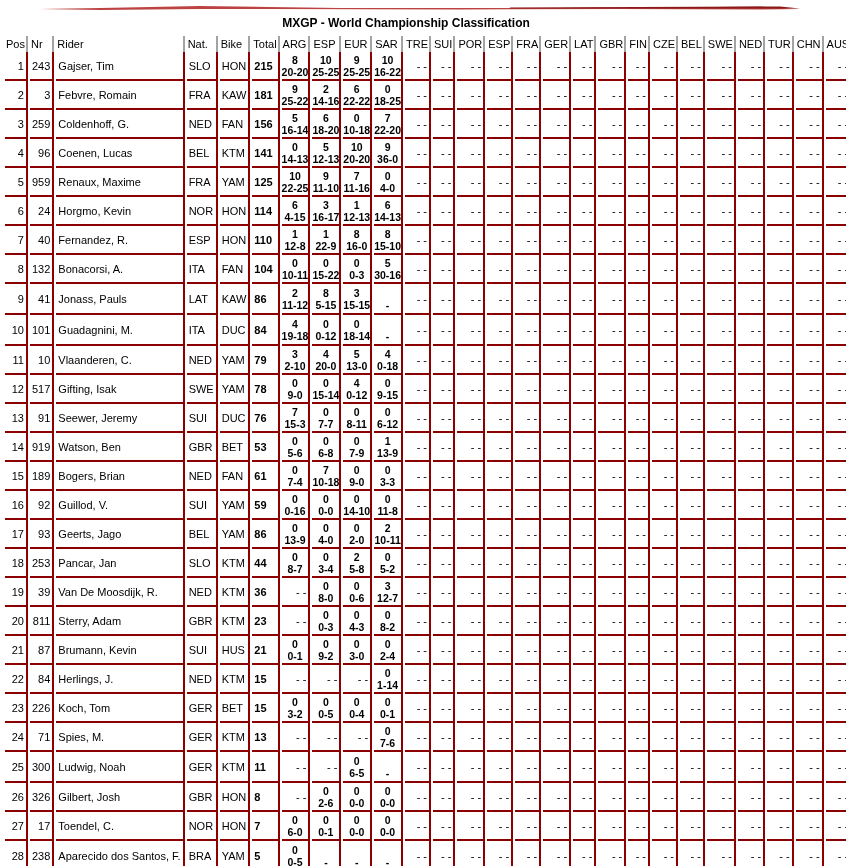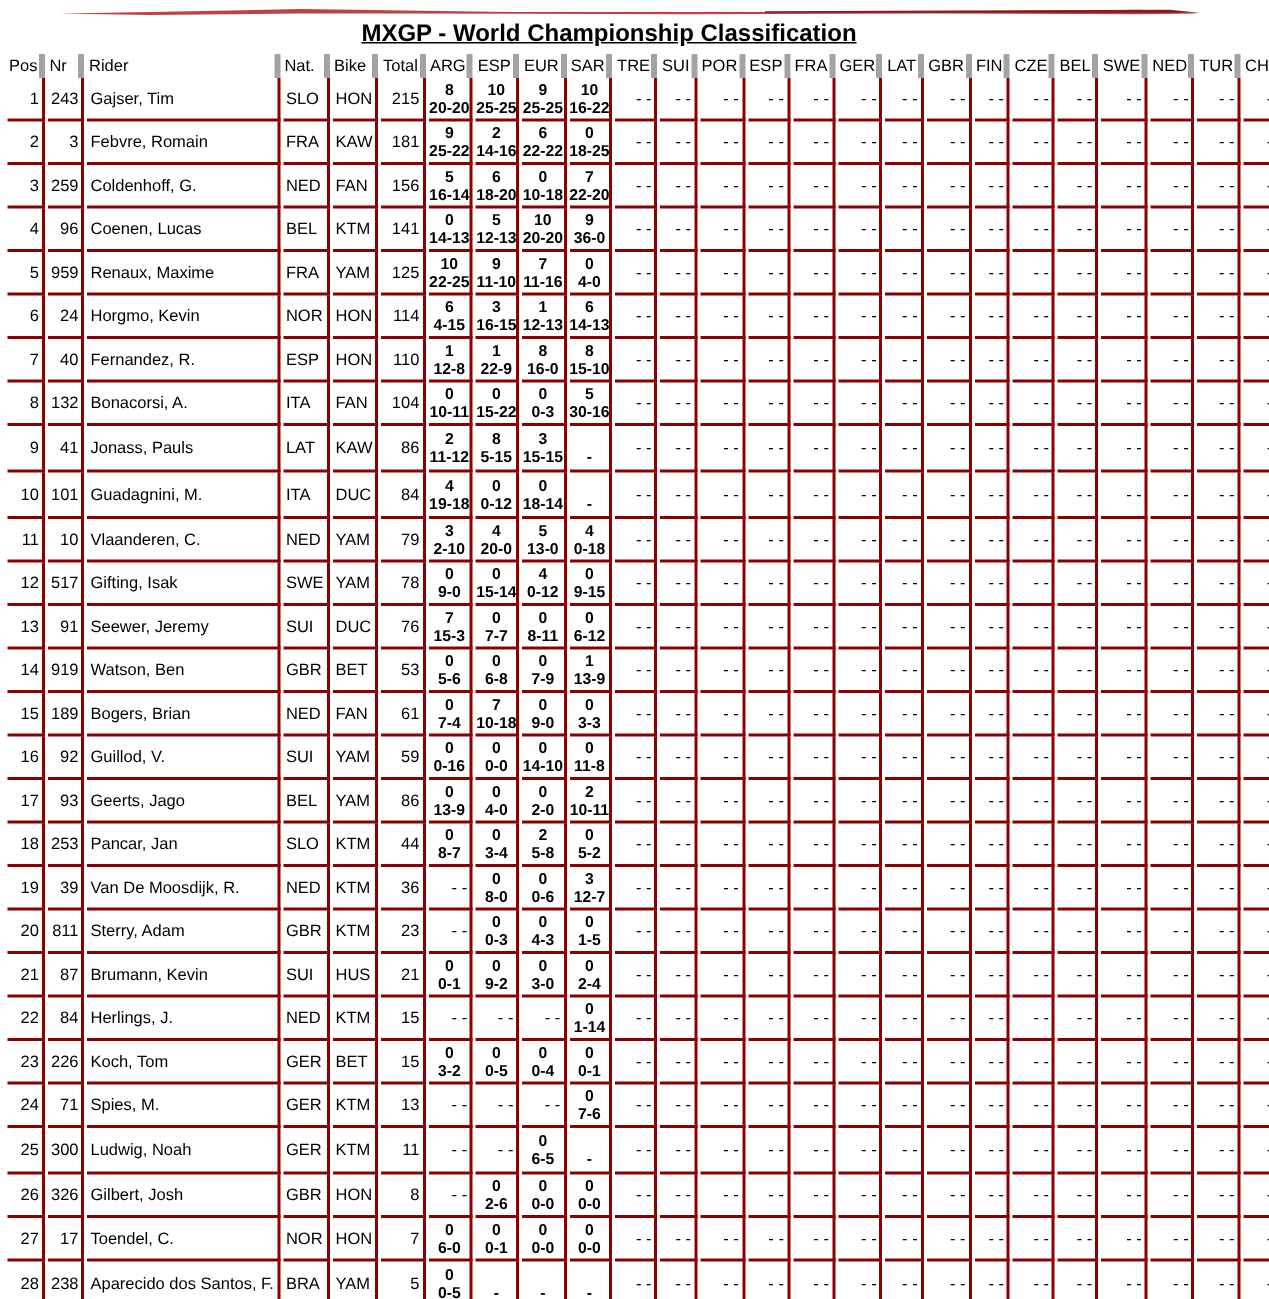--- a/index.html
+++ b/index.html
@@ -1,28 +1,28 @@
 <!DOCTYPE html>
 <html><head>
 <meta charset="utf-8">
 <style>
   html, body { margin: 0; padding: 0; background: #ffffff; }
   body { width: 846px; height: 866px; overflow: hidden; position: relative;
          font-family: "Liberation Sans", sans-serif; color: #000; }
   .deco { position: absolute; top: 5px; left: 40px; width: 760px; height: 6px; }
   .title { position: absolute; top: 13px; left: 0; width: 812px; text-align: center;
-           font-weight: bold; font-size: 16px; line-height: 20px; text-decoration: underline; }
+           font-weight: bold; font-size: 12px; line-height: 20px; }
   table { position: absolute; top: 36px; left: 3px; border-collapse: separate; border-spacing: 2px 0;
           font-size: 11px; table-layout: fixed; }
   th { font-weight: normal; text-align: left; height: 16px; padding: 0 1px; line-height: 16px;
-       border-right: 4px solid #a3a3a3; white-space: nowrap; vertical-align: bottom; }
+       border-right: 2px solid #a3a3a3; white-space: nowrap; vertical-align: bottom; }
   td { height: 27px; border-right: 2px solid #8b0000; border-bottom: 2px solid #8b0000;
        padding: 0 2px; white-space: nowrap; vertical-align: middle; line-height: 12px; }
   td.num { text-align: right; }
-  td.total { text-align: right; font-weight: normal; }
+  td.total { font-weight: bold; }
   td.race { text-align: center; font-weight: bold; font-size: 10.5px; padding: 0; }
   td.race .pts { display: block; }
   td.race .res { display: block; }
   td.empty { text-align: right; color: #000; padding-right: 2px; }
   td.single { text-align: center; vertical-align: bottom; padding-bottom: 2px; }
 </style>
 </head>
 <body>
 
 <svg class="deco" viewBox="0 0 760 6" preserveAspectRatio="none">
@@ -298,21 +298,21 @@
         <td>Horgmo, Kevin</td>
         <td>NOR</td>
         <td>HON</td>
         <td class="total">114</td>
         <td class="race">
           <span class="pts">6</span>
           <span class="res">4-15</span>
         </td>
         <td class="race">
           <span class="pts">3</span>
-          <span class="res">16-15</span>
+          <span class="res">16-17</span>
         </td>
         <td class="race">
           <span class="pts">1</span>
           <span class="res">12-13</span>
         </td>
         <td class="race">
           <span class="pts">6</span>
           <span class="res">14-13</span>
         </td>
         <td class="empty">- -</td>
@@ -854,21 +854,21 @@
         <td class="race">
           <span class="pts">0</span>
           <span class="res">0-3</span>
         </td>
         <td class="race">
           <span class="pts">0</span>
           <span class="res">4-3</span>
         </td>
         <td class="race">
           <span class="pts">0</span>
-          <span class="res">1-5</span>
+          <span class="res">8-2</span>
         </td>
         <td class="empty">- -</td>
         <td class="empty">- -</td>
         <td class="empty">- -</td>
         <td class="empty">- -</td>
         <td class="empty">- -</td>
         <td class="empty">- -</td>
         <td class="empty">- -</td>
         <td class="empty">- -</td>
         <td class="empty">- -</td>

